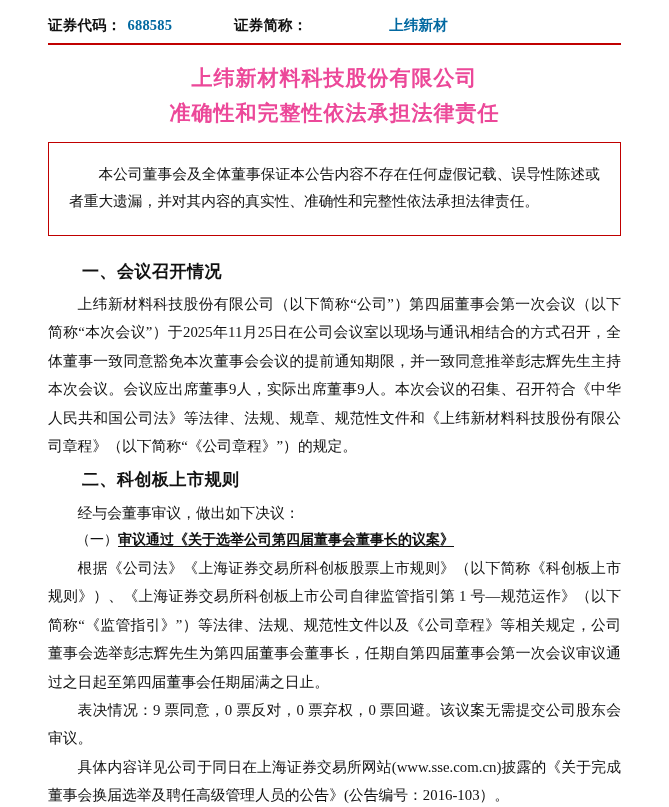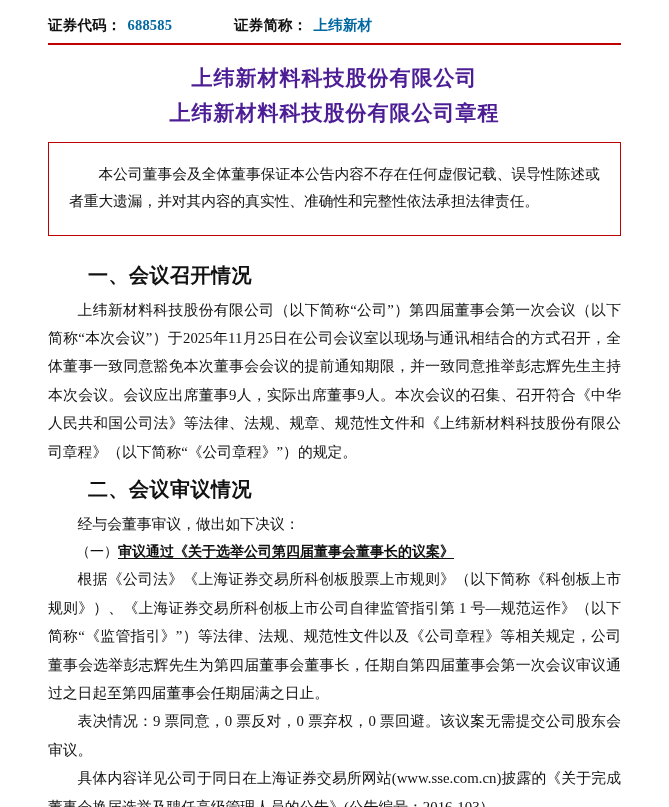--- a/index.html
+++ b/index.html
@@ -32,31 +32,31 @@
     padding: 2px 0 8px 0;
   }
   .header-cell {
     white-space: nowrap;
     display: flex;
     align-items: baseline;
   }
   .header-cell .lbl { color: #111; }
   .header-cell .val { color: #0369a1; margin-left: 6px; }
   .hc1 { width: 186px; }
-  .hc2 { width: 214px; }
+  .hc2 { width: 214px; justify-content: space-between; }
   .hc3 { flex: 1; }
   .header-rule {
     border: none;
     border-top: 2px solid #c00000;
     margin: 0 0 16px 0;
   }
   
   .doc-title {
     text-align: center;
-    color: #4c1d95;
+    color: #ec4899;
     font-weight: bold;
     font-size: 21px;
     line-height: 1.65;
     letter-spacing: 1px;
     margin-bottom: 12px;
   }
   .doc-title div { white-space: nowrap; }
 
   
   .statement {
@@ -68,21 +68,21 @@
     text-justify: inter-ideograph;
     margin-bottom: 20px;
   }
   .statement p {
     margin: 8px;
     text-indent: 2em;
   }
   
   .section-head {
     font-weight: bold;
-    font-size: 20px;
+    font-size: 17px;
     line-height: 1.9;
     margin: 0 0 2px 0;
     text-indent: 2em;
     letter-spacing: 0.5px;
   }
   p.body {
     margin: 0;
     font-size: 14.8px;
     line-height: 1.92;
     text-align: justify;
@@ -115,36 +115,36 @@
     <div class="header-cell hc2">
       <span class="lbl">证券简称：</span>
       <span class="val">上纬新材</span>
     </div>
   </div>
 
   <hr class="header-rule">
 
   <div class="doc-title">
     <div>上纬新材料科技股份有限公司</div>
-    <div>上纬新材料科技股份有限公司章程</div>
+    <div>准确性和完整性依法承担法律责任</div>
   </div>
 
   <div class="statement">
     <p>本公司董事会及全体董事保证本公告内容不存在任何虚假记载、误导性陈述或者重大遗漏，并对其内容的真实性、准确性和完整性依法承担法律责任。</p>
   </div>
 
   <div>
     <div class="section-head">一、会议召开情况</div>
     <p class="body">上纬新材料科技股份有限公司（以下简称“公司”）第四届董事会第一次会议（以下简称“本次会议”）于2025年11月25日在公司会议室以现场与通讯相结合的方式召开，全体董事一致同意豁免本次董事会会议的提前通知期限，并一致同意推举彭志辉先生主持本次会议。会议应出席董事9人，实际出席董事9人。本次会议的召集、召开符合《中华人民共和国公司法》等法律、法规、规章、规范性文件和《上纬新材料科技股份有限公司章程》（以下简称“《公司章程》”）的规定。</p>
   </div>
 
   <div class="gap-sm"></div>
 
   <div>
-    <div class="section-head">二、会议审议情况</div>
+    <div class="section-head">二、科创板上市规则</div>
     <p class="body">经与会董事审议，做出如下决议：</p>
   </div>
 
   <div>
     <p class="sub-head"><span>（一）</span><span class="bold-u">审议通过《关于选举公司第四届董事会董事长的议案》</span></p>
     <p class="body">根据《公司法》《上海证券交易所科创板股票上市规则》（以下简称《科创板上市规则》）、《上海证券交易所科创板上市公司自律监管指引第 1 号—规范运作》（以下简称“《监管指引》”）等法律、法规、规范性文件以及《公司章程》等相关规定，公司董事会选举彭志辉先生为第四届董事会董事长，任期自第四届董事会第一次会议审议通过之日起至第四届董事会任期届满之日止。</p>
     <p class="body">表决情况：9 票同意，0 票反对，0 票弃权，0 票回避。该议案无需提交公司股东会审议。</p>
     <p class="body">具体内容详见公司于同日在上海证券交易所网站(www.sse.com.cn)披露的《关于完成董事会换届选举及聘任高级管理人员的公告》(公告编号：2016-103）。</p>
   </div>
 

